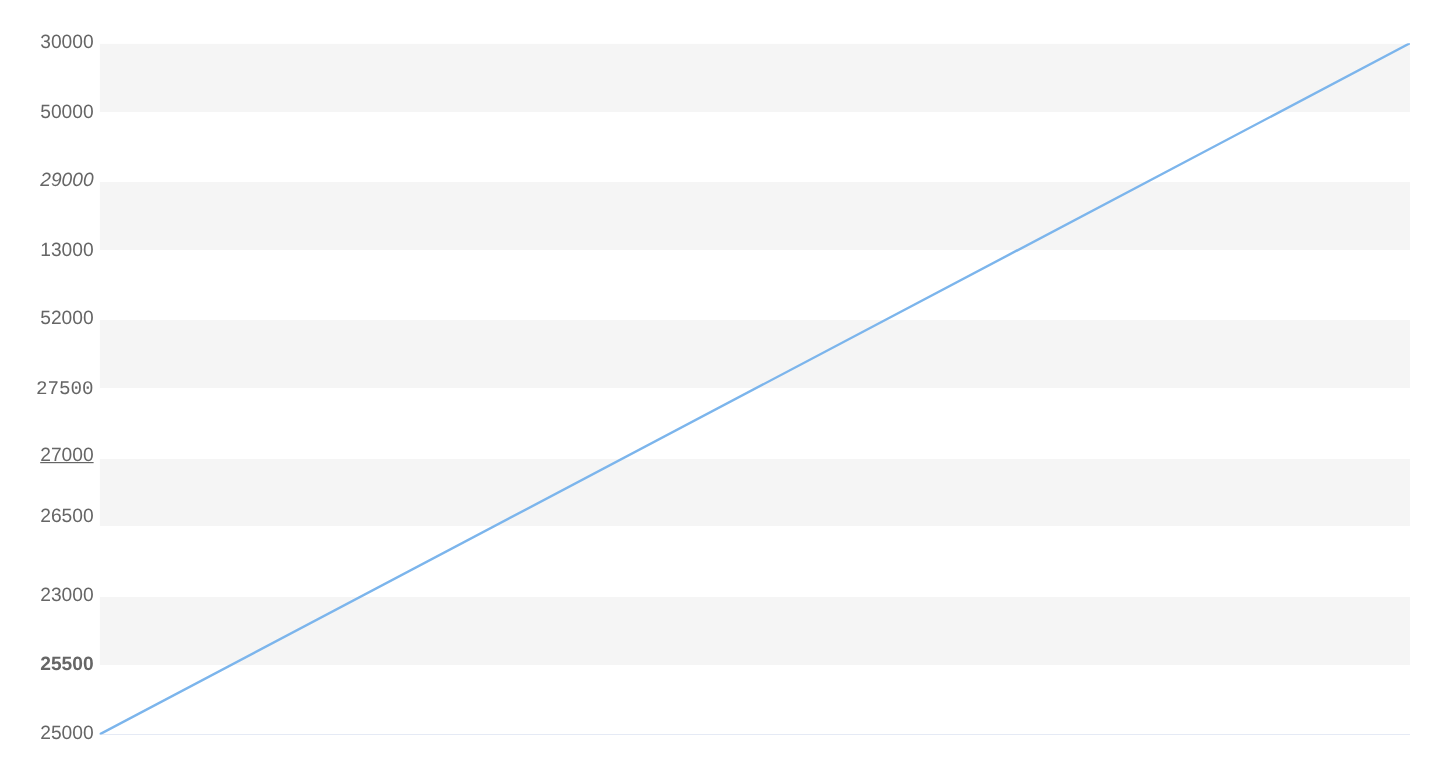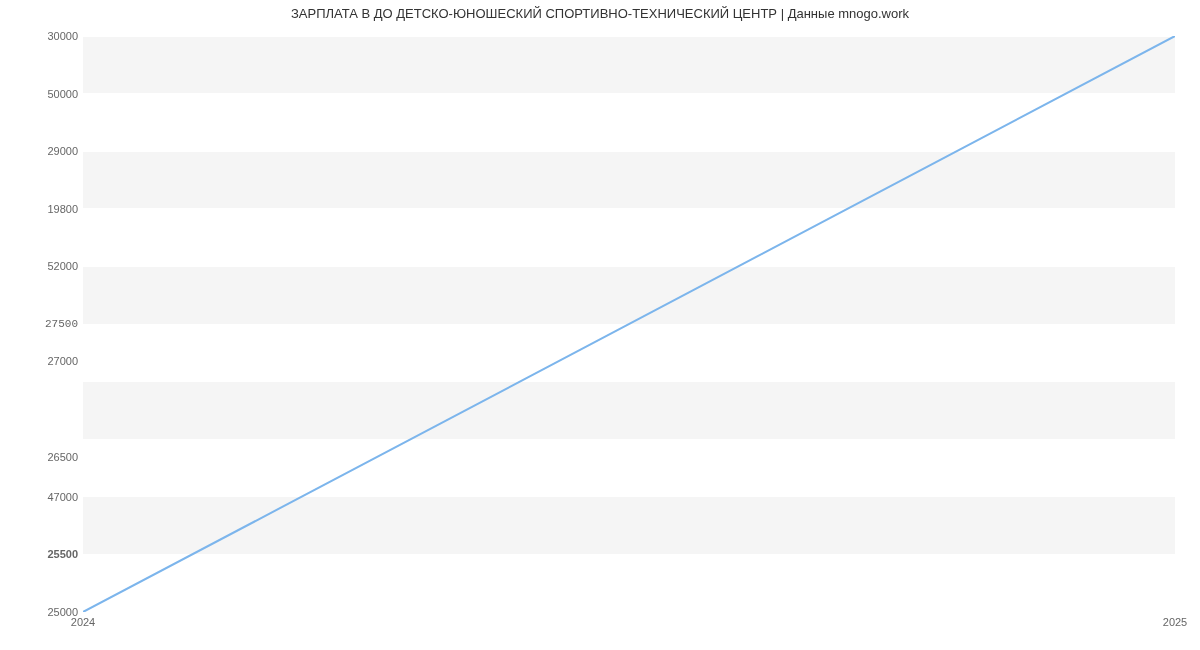--- a/index.html
+++ b/index.html
@@ -38,21 +38,21 @@
   .ylabels {
     position: absolute;
     left: 0; top: 36px;
     width: 78px; height: 576px;
   }
   .ylab {
     position: absolute;
     right: 0;
     transform: translateY(-50%);
     color: #666666;
-    font-size: 11px;
+    font-size: 16px;
     white-space: nowrap;
   }
   .xlabels {
     position: absolute;
     left: 83px; top: 614px;
     width: 1092px; height: 20px;
   }
   .xlab {
     position: absolute;
     transform: translateX(-50%);
@@ -60,21 +60,20 @@
     font-size: 11px;
     white-space: nowrap;
     top: 2px;
   }
 </style>
 </head>
 <body>
 
 <div class="chart-wrap">
 
-  <div class="title">ЗАРПЛАТА В ДО ДЕТСКО-ЮНОШЕСКИЙ СПОРТИВНО-ТЕХНИЧЕСКИЙ ЦЕНТР | Данные mnogo.work</div>
 
   <div class="plot">
     <svg width="1092" height="576" viewBox="0 0 1092 576">
       <g>
           <rect class="gridband" x="0" y="460.80" width="1092" height="57.60"></rect>
           <rect class="gridband" x="0" y="345.60" width="1092" height="57.60"></rect>
           <rect class="gridband" x="0" y="230.40" width="1092" height="57.60"></rect>
           <rect class="gridband" x="0" y="115.20" width="1092" height="57.60"></rect>
           <rect class="gridband" x="0" y="0.00" width="1092" height="57.60"></rect>
         </g>
@@ -96,28 +95,24 @@
           <line class="tick" x1="0.00" x2="0.00" y1="576" y2="576"></line>
           <line class="tick" x1="1092.00" x2="1092.00" y1="576" y2="576"></line>
         </g>
       <path class="series-line" d="M0.00 576.00 L1092.00 0.00" stroke="#7cb5ec"></path>
     </svg>
   </div>
 
   <div class="ylabels">
       <div class="ylab" style="top: 576px;">25000</div>
       <div class="ylab" style="top: 518.4px; font-weight: bold;">25500</div>
-      <div class="ylab" style="top: 460.8px;">47000</div>
-      <div class="ylab" style="top: 421px;">26500</div>
-      <div class="ylab" style="top: 325px;">27000</div>
+      <div class="ylab" style="top: 460.8px;">23000</div>
+      <div class="ylab" style="top: 395px;">26500</div>
+      <div class="ylab" style="top: 344px; text-decoration: underline;">27000</div>
       <div class="ylab" style="top: 288px; font-family: Liberation Mono, monospace;">27500</div>
       <div class="ylab" style="top: 230.4px;">52000</div>
-      <div class="ylab" style="top: 172.8px;">19800</div>
-      <div class="ylab" style="top: 115.2px;">29000</div>
+      <div class="ylab" style="top: 172.8px;">13000</div>
+      <div class="ylab" style="top: 115.2px; font-style: italic;">29000</div>
       <div class="ylab" style="top: 57.6px;">50000</div>
       <div class="ylab" style="top: 0px;">30000</div>
-    </div>
-  <div class="xlabels">
-      <div class="xlab" style="left: 0px;">2024</div>
-      <div class="xlab" style="left: 1092px;">2025</div>
     </div>
 
 </div>
 
 </body></html>

